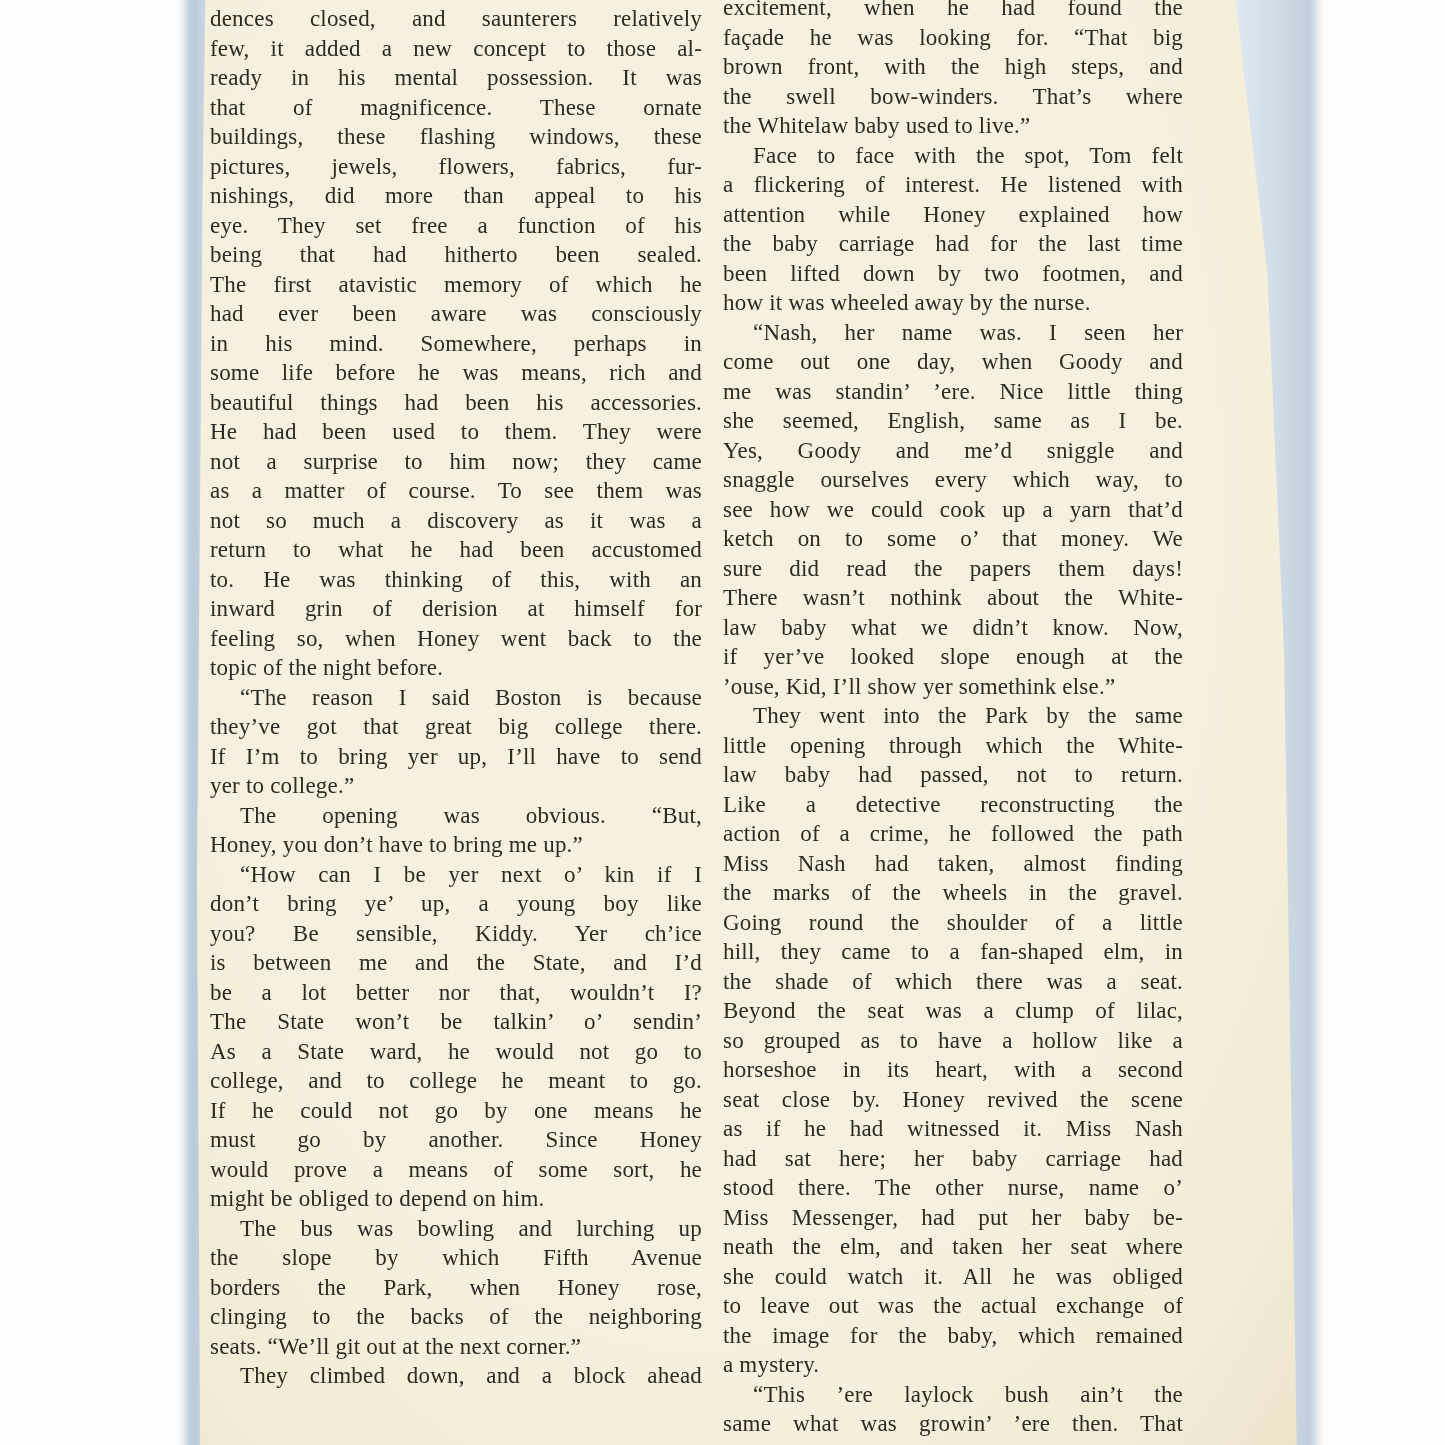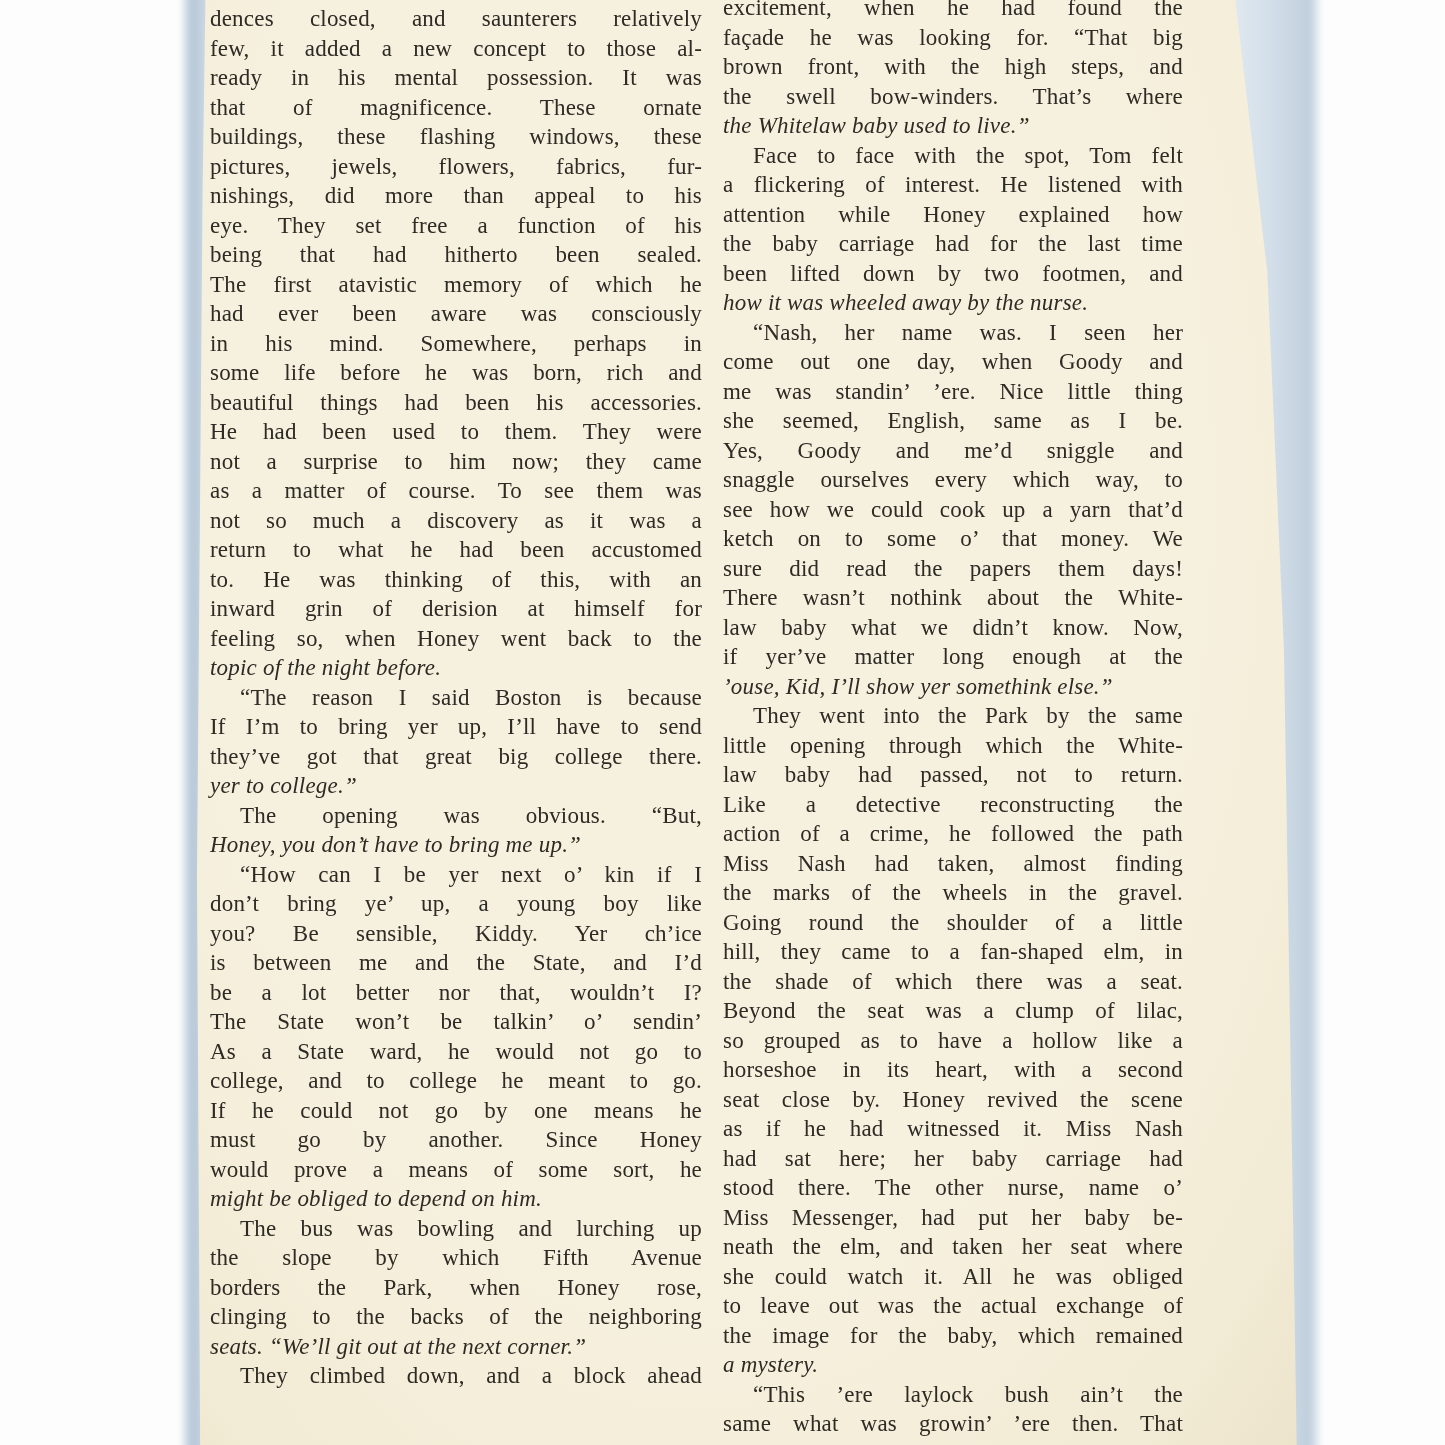--- a/index.html
+++ b/index.html
@@ -38,55 +38,55 @@
   .col-left{left:13px;top:34px;width:492px;}
   .col-right{left:526px;top:23px;width:460px;}
   .line{
     height:29.5px;
     text-align:justify;
     text-align-last:justify;
     white-space:nowrap;
     overflow:visible;
   }
   .line.ind{padding-left:30px;font-family:Liberation Serif, serif;}
-  .line.pend{text-align-last:left;font-style:italic;}
+  .line.pend{text-align-last:left;}
 </style>
 </head>
 <body>
 
 <div class="scan">
   <div class="paper-shadow"></div>
   <div class="paper">
     <div class="col col-left" id="col-left">
         <div class="line">dences closed, and saunterers relatively</div>
         <div class="line">few, it added a new concept to those al-</div>
         <div class="line">ready in his mental possession. It was</div>
         <div class="line">that of magnificence. These ornate</div>
         <div class="line">buildings, these flashing windows, these</div>
         <div class="line">pictures, jewels, flowers, fabrics, fur-</div>
         <div class="line">nishings, did more than appeal to his</div>
         <div class="line">eye. They set free a function of his</div>
         <div class="line">being that had hitherto been sealed.</div>
         <div class="line">The first atavistic memory of which he</div>
         <div class="line">had ever been aware was consciously</div>
         <div class="line">in his mind. Somewhere, perhaps in</div>
-        <div class="line">some life before he was born, rich and</div>
+        <div class="line">some life before he was means, rich and</div>
         <div class="line">beautiful things had been his accessories.</div>
         <div class="line">He had been used to them. They were</div>
         <div class="line">not a surprise to him now; they came</div>
         <div class="line">as a matter of course. To see them was</div>
         <div class="line">not so much a discovery as it was a</div>
         <div class="line">return to what he had been accustomed</div>
         <div class="line">to. He was thinking of this, with an</div>
         <div class="line">inward grin of derision at himself for</div>
         <div class="line">feeling so, when Honey went back to the</div>
         <div class="line pend">topic of the night before.</div>
         <div class="line ind">“The reason I said Boston is because</div>
+        <div class="line">they’ve got that great big college there.</div>
         <div class="line">If I’m to bring yer up, I’ll have to send</div>
-        <div class="line">they’ve got that great big college there.</div>
         <div class="line pend">yer to college.”</div>
         <div class="line ind">The opening was obvious. “But,</div>
         <div class="line pend">Honey, you don’t have to bring me up.”</div>
         <div class="line ind">“How can I be yer next o’ kin if I</div>
         <div class="line">don’t bring ye’ up, a young boy like</div>
         <div class="line">you? Be sensible, Kiddy. Yer ch’ice</div>
         <div class="line">is between me and the State, and I’d</div>
         <div class="line">be a lot better nor that, wouldn’t I?</div>
         <div class="line">The State won’t be talkin’ o’ sendin’</div>
         <div class="line">As a State ward, he would not go to</div>
@@ -118,21 +118,21 @@
         <div class="line">come out one day, when Goody and</div>
         <div class="line">me was standin’ ’ere. Nice little thing</div>
         <div class="line">she seemed, English, same as I be.</div>
         <div class="line">Yes, Goody and me’d sniggle and</div>
         <div class="line">snaggle ourselves every which way, to</div>
         <div class="line">see how we could cook up a yarn that’d</div>
         <div class="line">ketch on to some o’ that money. We</div>
         <div class="line">sure did read the papers them days!</div>
         <div class="line">There wasn’t nothink about the White-</div>
         <div class="line">law baby what we didn’t know. Now,</div>
-        <div class="line">if yer’ve matter long enough at the</div>
+        <div class="line">if yer’ve looked slope enough at the</div>
         <div class="line pend">’ouse, Kid, I’ll show yer somethink else.”</div>
         <div class="line ind">They went into the Park by the same</div>
         <div class="line">little opening through which the White-</div>
         <div class="line">law baby had passed, not to return.</div>
         <div class="line">Like a detective reconstructing the</div>
         <div class="line">action of a crime, he followed the path</div>
         <div class="line">Miss Nash had taken, almost finding</div>
         <div class="line">the marks of the wheels in the gravel.</div>
         <div class="line">Going round the shoulder of a little</div>
         <div class="line">hill, they came to a fan-shaped elm, in</div>

